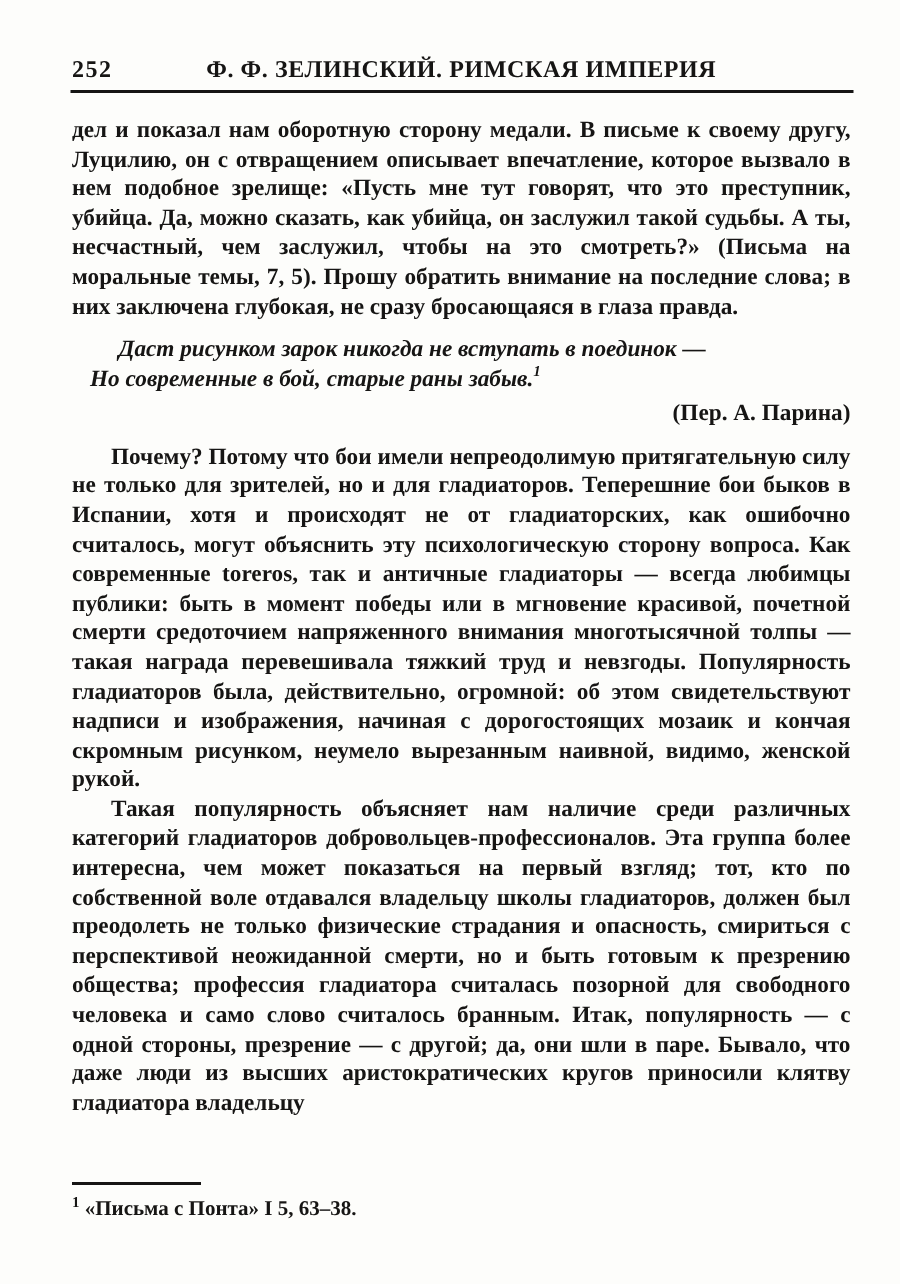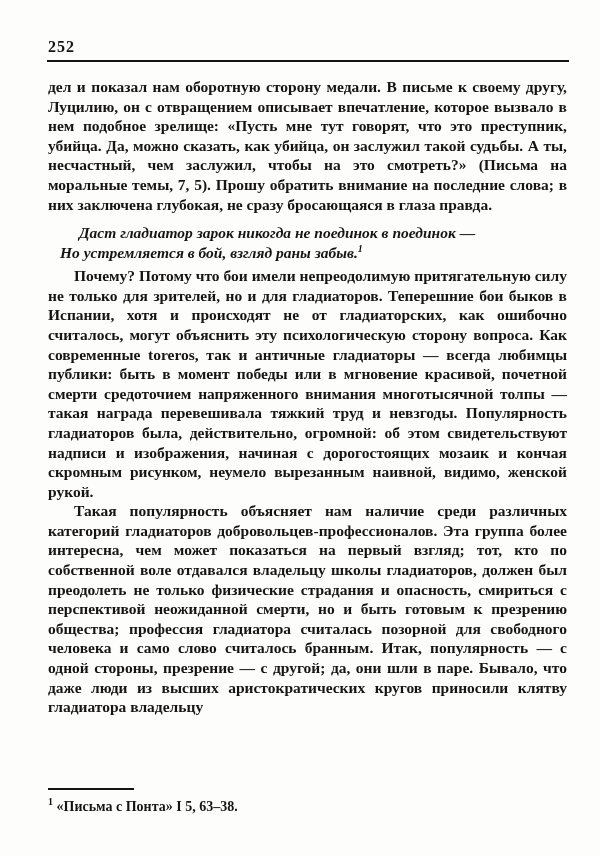--- a/index.html
+++ b/index.html
@@ -89,34 +89,36 @@
   }
   .fn-text { white-space: nowrap; }
 </style>
 </head>
 <body>
 
 <div class="page">
 
   <header class="running-head">
     <span class="pagenum">252</span>
+    <span class="runtitle">Ф. Ф. ЗЕЛИНСКИЙ. РИМСКАЯ ИМПЕРИЯ</span>
   </header>
 
   <div class="head-rule"></div>
 
   <main class="content">
 
     <p class="para noindent">дел и показал нам оборотную сторону медали. В письме к своему другу, Луцилию, он с отвращением описывает впечатление, которое вызвало в нем подобное зрелище: «Пусть мне тут говорят, что это преступник, убийца. Да, можно сказать, как убийца, он заслужил такой судьбы. А ты, несчастный, чем заслужил, чтобы на это смотреть?» (Письма на моральные темы, 7, 5). Прошу обратить внимание на последние слова; в них заключена глубокая, не сразу бросающаяся в глаза правда.</p>
 
 
     <div class="verse">
-      <div class="vline first"><span>Даст гладиатор зарок никогда не поединок в поединок —</span></div>
-      <div class="vline"><span>Но устремляется в бой, взгляд раны забыв.</span><sup class="fnref">1</sup></div>
+      <div class="vline first"><span>Даст рисунком зарок никогда не вступать в поединок —</span></div>
+      <div class="vline"><span>Но современные в бой, старые раны забыв.</span><sup class="fnref">1</sup></div>
     </div>
 
+    <div class="attribution">(Пер. А. Парина)</div>
 
     <p class="para">Почему? Потому что бои имели непреодолимую притягательную силу не только для зрителей, но и для гладиаторов. Теперешние бои быков в Испании, хотя и происходят не от гладиаторских, как ошибочно считалось, могут объяснить эту психологическую сторону вопроса. Как современные toreros, так и античные гладиаторы — всегда любимцы публики: быть в момент победы или в мгновение красивой, почетной смерти средоточием напряженного внимания многотысячной толпы — такая награда перевешивала тяжкий труд и невзгоды. Популярность гладиаторов была, действительно, огромной: об этом свидетельствуют надписи и изображения, начиная с дорогостоящих мозаик и кончая скромным рисунком, неумело вырезанным наивной, видимо, женской рукой.</p>
 
     <p class="para">Такая популярность объясняет нам наличие среди различных категорий гладиаторов добровольцев-профессионалов. Эта группа более интересна, чем может показаться на первый взгляд; тот, кто по собственной воле отдавался владельцу школы гладиаторов, должен был преодолеть не только физические страдания и опасность, смириться с перспективой неожиданной смерти, но и быть готовым к презрению общества; профессия гладиатора считалась позорной для свободного человека и само слово считалось бранным. Итак, популярность — с одной стороны, презрение — с другой; да, они шли в паре. Бывало, что даже люди из высших аристократических кругов приносили клятву гладиатора владельцу</p>
 
   </main>
 
   <footer class="footnote">
     <div class="fn-rule"></div>
     <div class="fn-text"><sup class="fnref">1</sup> <span>«Письма с Понта» I 5, 63–38.</span></div>

